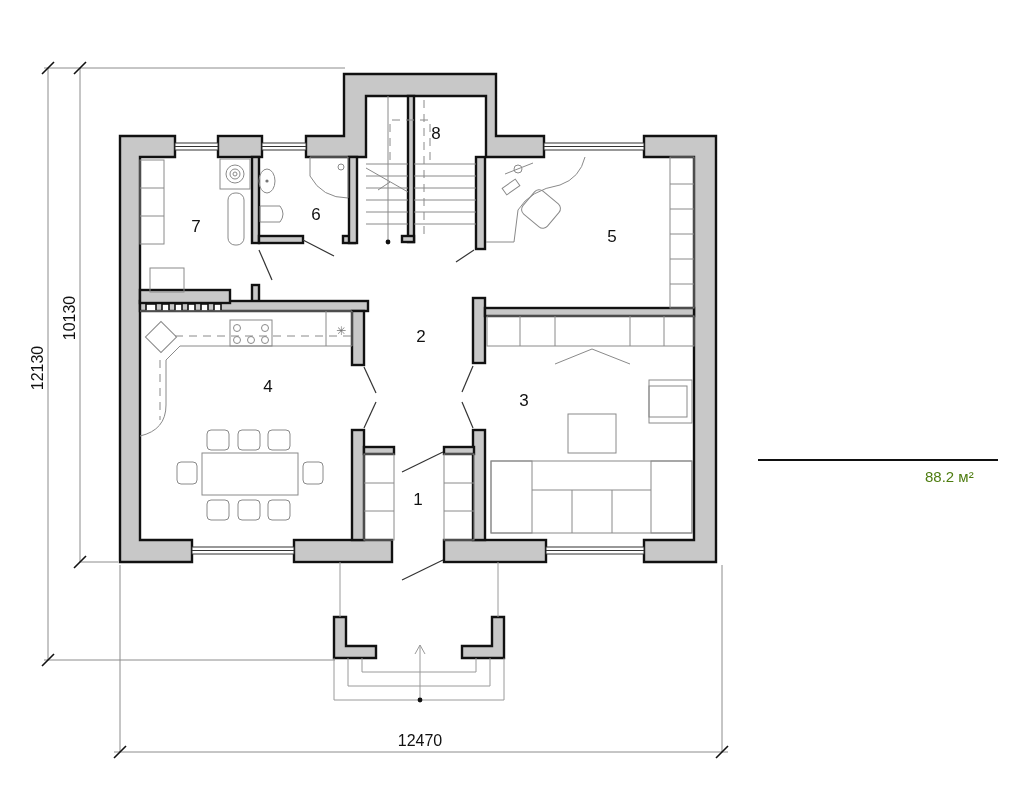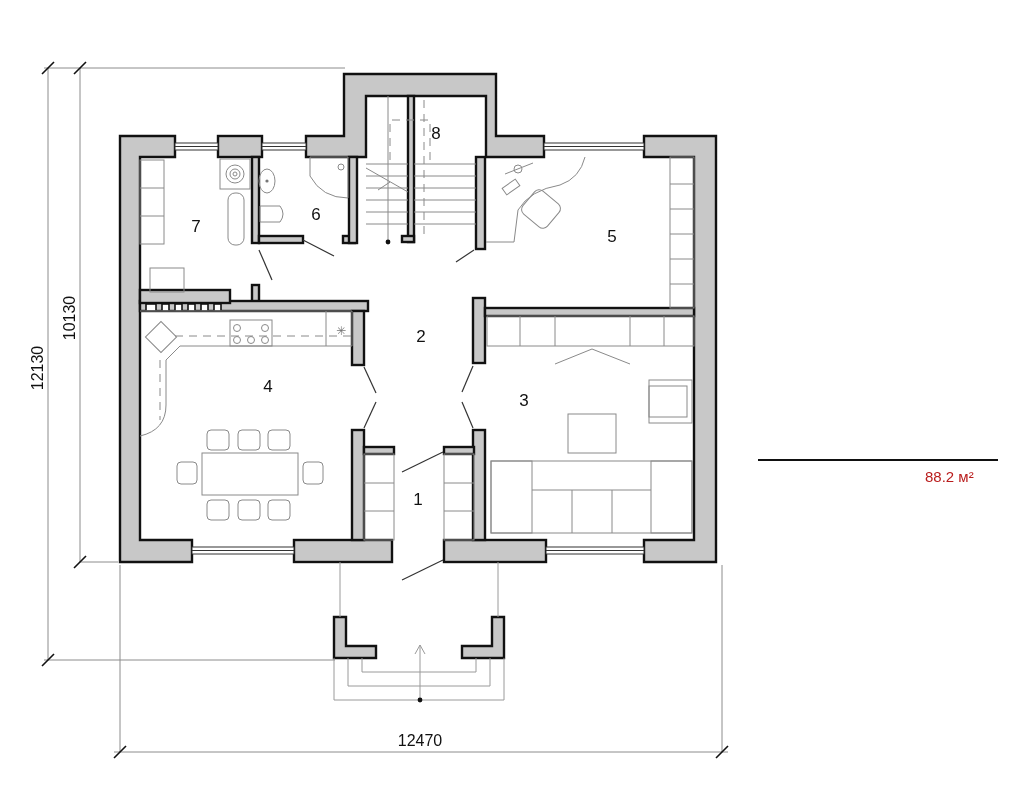--- a/index.html
+++ b/index.html
@@ -10,21 +10,21 @@
     .thin { fill: none; stroke: #9a9a9a; stroke-width: 1; }
     .furn { fill: none; stroke: #8a8a8a; stroke-width: 1; }
     .dash { fill: none; stroke: #8a8a8a; stroke-width: 1; stroke-dasharray: 8 6; }
     .door { fill: none; stroke: #333; stroke-width: 1.2; }
     .win  { fill: #fff; stroke: #333; stroke-width: 1; }
     .dim  { stroke: #8c8c8c; stroke-width: 1; fill: none; }
     .tick { stroke: #111; stroke-width: 1.6; }
     .lbl  { font-family: "Liberation Sans", sans-serif; font-size: 17px; fill: #111; }
     .dimtxt { font-family: "Liberation Sans", sans-serif; font-size: 16px; fill: #111; }
     .area-line { position: absolute; left: 758px; top: 459px; width: 240px; height: 2px; background: #111; }
-    .area-txt { position: absolute; left: 925px; top: 468px; font-size: 15px; color: #b91c1c;
+    .area-txt { position: absolute; left: 925px; top: 468px; font-size: 15px; color: #4d7c0f;
                 font-family: "Liberation Sans", sans-serif; }
   </style>
 </head>
 <body>
 
 <svg width="1024" height="792" viewBox="0 0 1024 792">
 
   <g>
 
     <line class="dim" x1="48" y1="68" x2="48" y2="660"></line>

